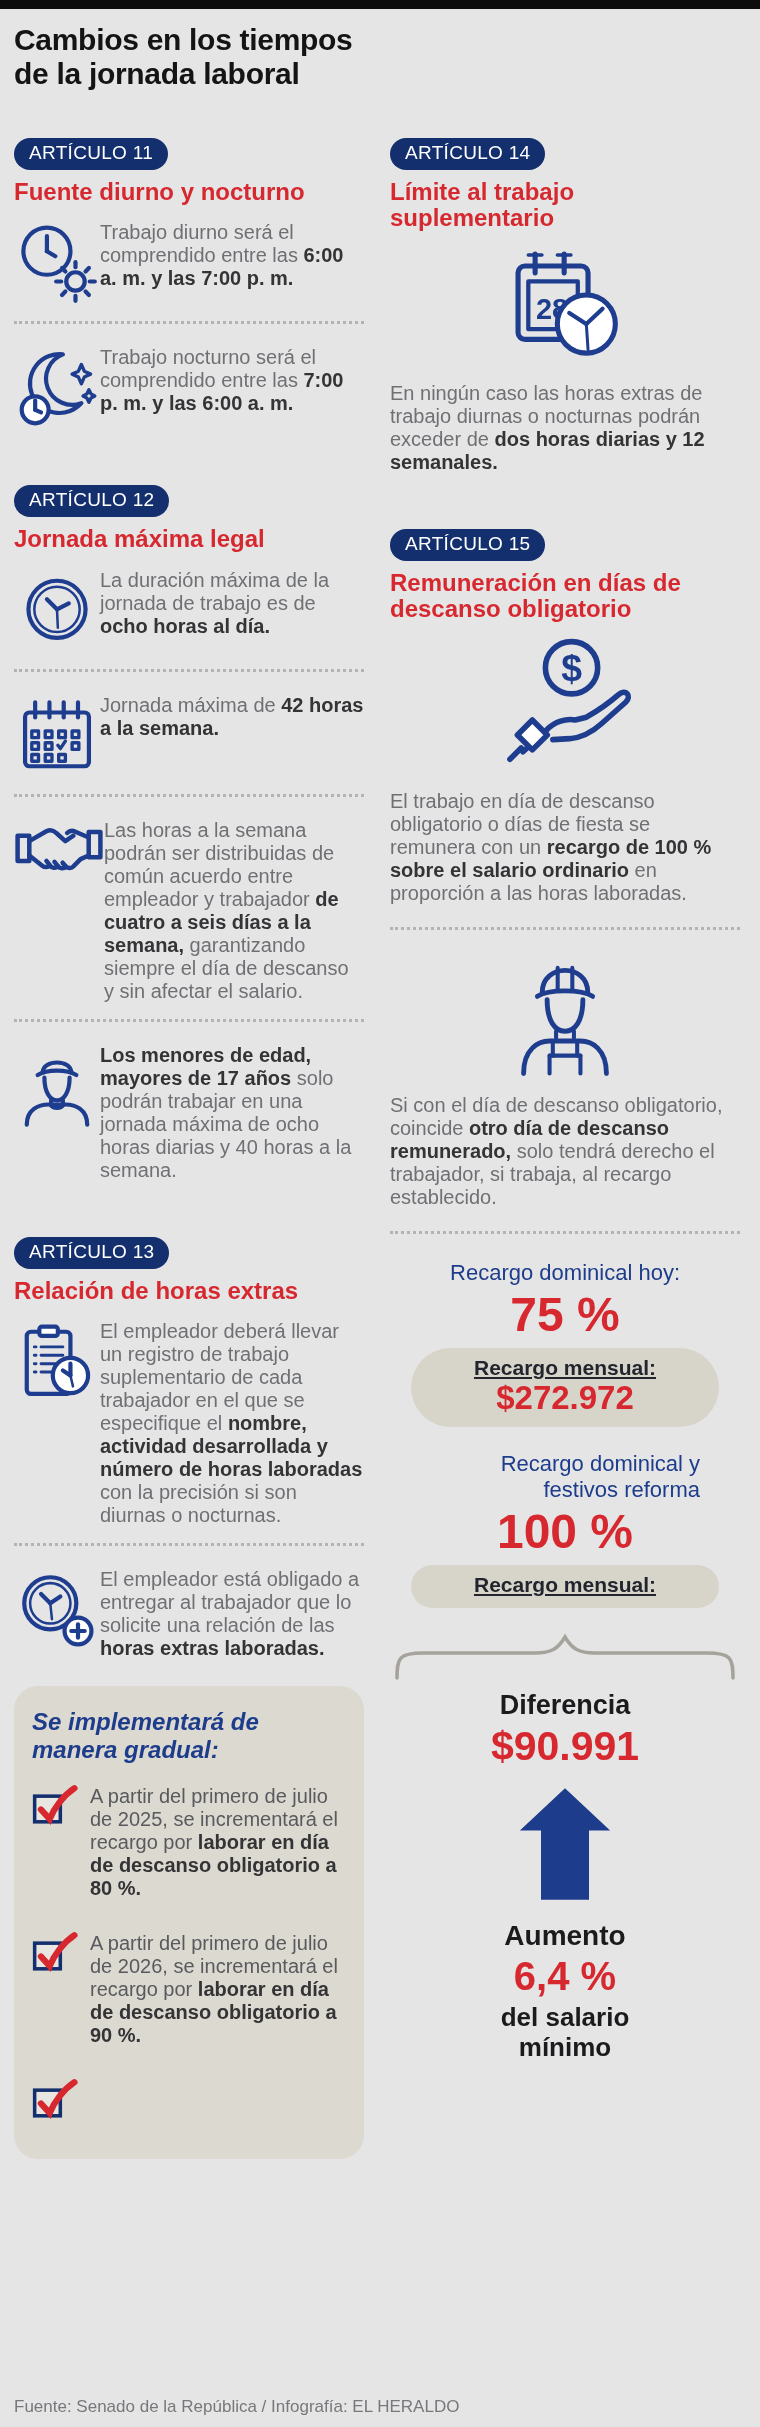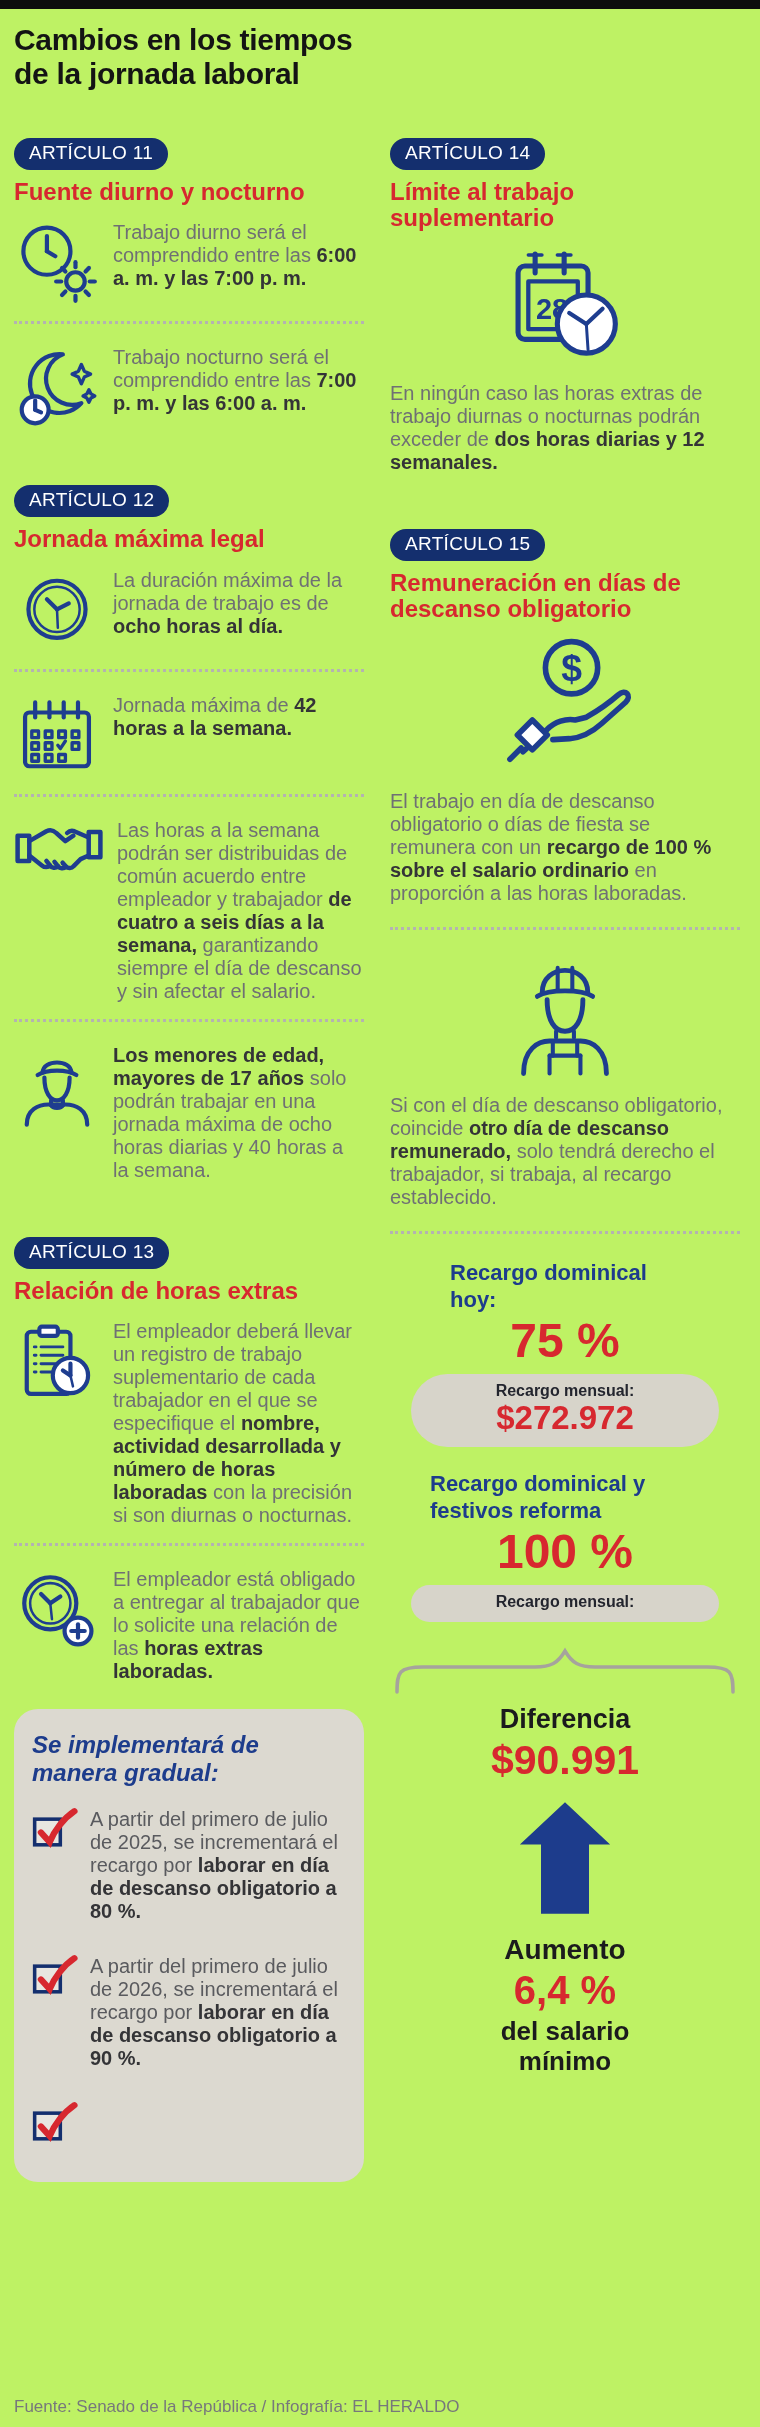--- a/index.html
+++ b/index.html
@@ -1,34 +1,34 @@
 <!DOCTYPE html>
 <html><head>
 <meta charset="utf-8">
 <style>
   html,body{margin:0;padding:0;}
   body{font-family:"Liberation Sans",sans-serif;background:#fff;}
-  .page{position:relative;width:760px;height:2427px;background:#bef264;overflow:hidden;}
+  .page{position:relative;width:760px;height:2427px;background:#e5e5e5;overflow:hidden;}
   .topbar{height:9px;background:#0d0d0d;}
   .title{font-size:30px;font-weight:800;color:#141414;line-height:1.13;margin:14px 14px 4px;letter-spacing:-.3px;}
   .cols{display:flex;gap:26px;padding:12px 14px 0;}
   .col{width:350px;flex:0 0 350px;}
   .badge{display:inline-block;background:#142f6e;color:#fff;font-weight:400;font-size:19px;padding:4px 15px 6px;border-radius:17px;letter-spacing:.3px;margin-top:31px;}
   .red-h{color:#d7282f;font-weight:800;font-size:24px;line-height:1.1;margin:9px 0 14px;}
-  .row{display:flex;gap:13px;margin:4px 0 14px;align-items:flex-start;}
+  .row{display:flex;margin:4px 0 14px;align-items:flex-start;}
   .row .ic{flex:0 0 86px;display:flex;justify-content:center;padding-top:2px;}
   .tx{font-size:20px;color:#6f7074;line-height:23px;padding-top:2px;}
   .tx .b,.b{font-weight:700;color:#343437;}
   .dotted{border-top:3px dotted #b4b3b1;margin:16px 0 20px;height:0;}
   .sec{margin-top:24px;}
   .icon-c{display:flex;justify-content:center;margin:10px 0 12px;}
-  .blue-h{color:#1d3c8c;font-weight:700;font-size:22px;line-height:1.2;text-align:left;margin:0 auto;max-width:290px;}
+  .blue-h{color:#1d3c8c;font-weight:400;font-size:22px;line-height:1.2;text-align:right;margin:0 auto;max-width:290px;}
   .big-red{color:#d7282f;font-weight:800;font-size:48px;text-align:center;line-height:1.02;margin:4px 0 8px;}
   .pill{background:#d7d4ca;border-radius:42px;width:292px;margin:0 auto 24px;text-align:center;padding:8px 8px 11px;}
-  .pill .lb{color:#23252e;font-weight:800;font-size:16px;}
+  .pill .lb{color:#23252e;font-weight:800;font-size:21px;text-decoration:underline;}
   .pill .val{color:#d7282f;font-weight:800;font-size:33px;line-height:1.1;}
   .brace-wrap{display:flex;justify-content:center;margin:10px 0 10px;}
   .dif-label{font-size:27px;font-weight:800;color:#1b1b1d;text-align:center;line-height:1.15;}
   .dif-val{font-size:41px;font-weight:800;color:#d7282f;text-align:center;margin:2px 0 16px;}
   .arrow-wrap{display:flex;justify-content:center;margin:4px 0 18px;}
   .aum-label{font-size:28px;font-weight:800;color:#1b1b1d;text-align:center;}
   .aum-val{font-size:40px;font-weight:800;color:#d7282f;text-align:center;margin:2px 0 4px;}
   .aum-sub{font-size:26px;font-weight:800;color:#1b1b1d;text-align:center;line-height:1.15;}
   .gray-box{background:#dcd9d0;border-radius:24px;padding:20px 18px 4px;margin-top:26px;}
   .gray-box .bh{color:#1d3c8c;font-weight:800;font-size:24px;line-height:1.15;margin:2px 0 20px;font-style:italic;}

